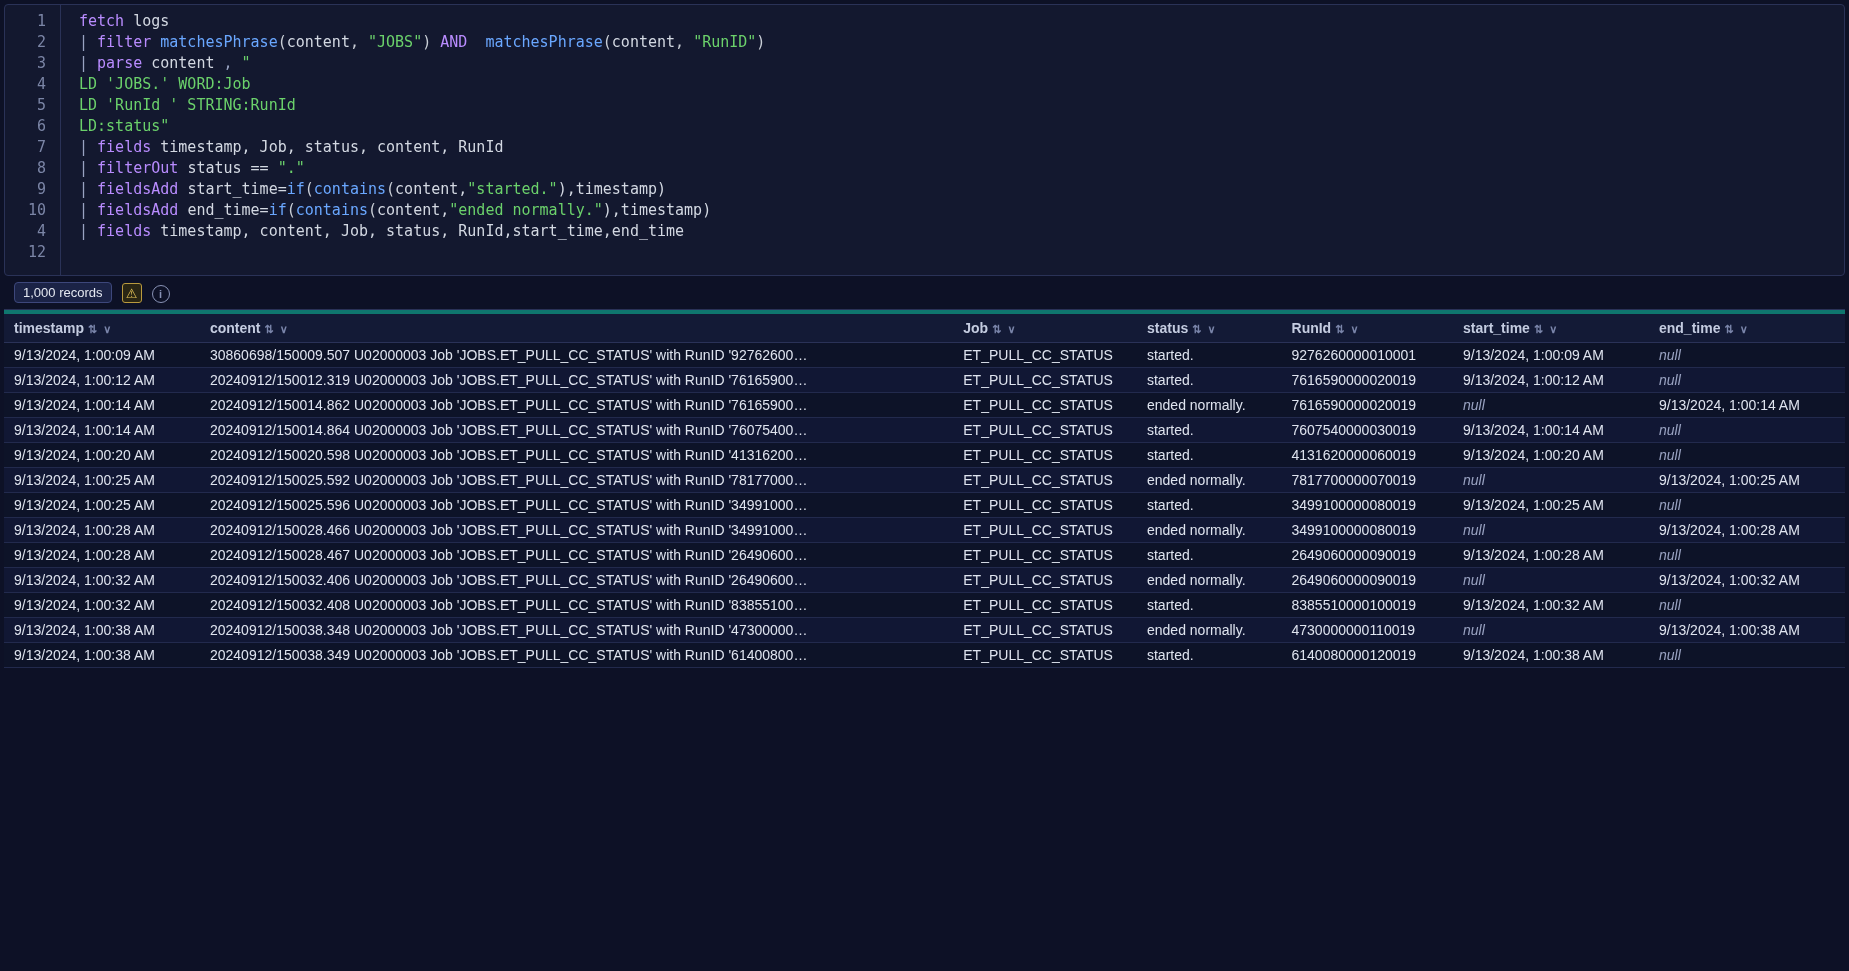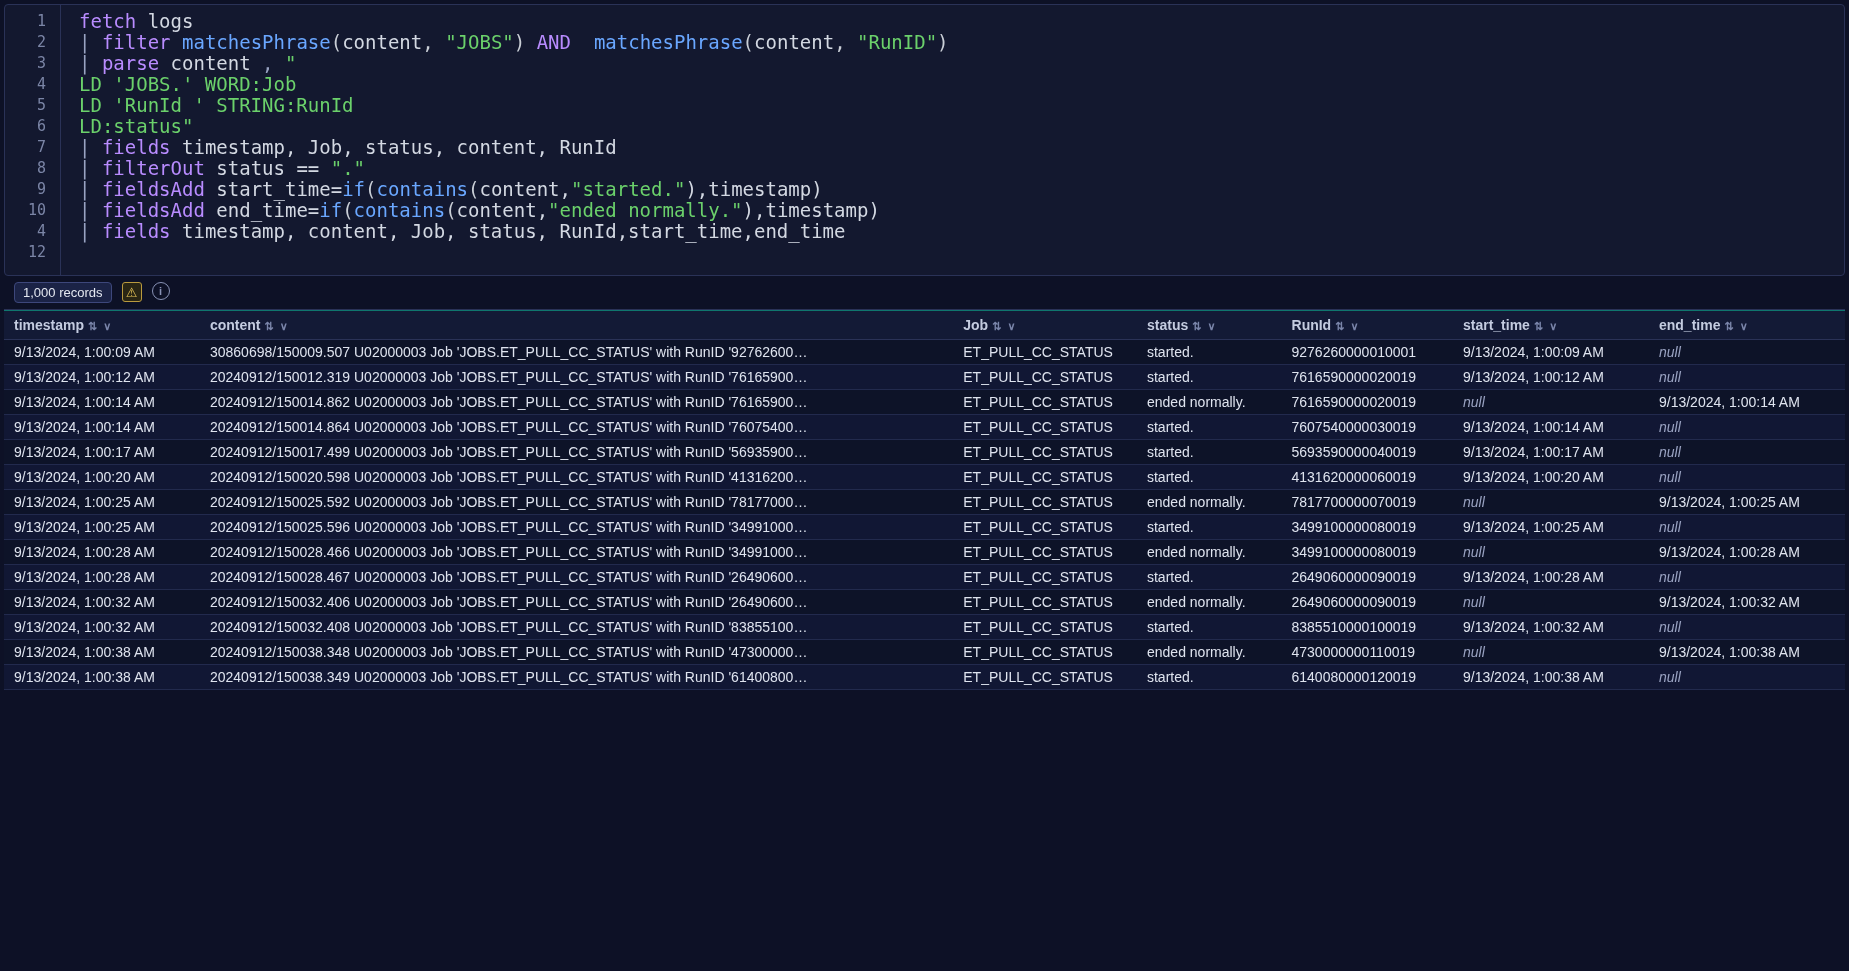--- a/index.html
+++ b/index.html
@@ -25,35 +25,35 @@
     color: #7b85a6;
     font-family: 'Consolas', 'Menlo', monospace;
     font-size: 15px;
     line-height: 21px;
     user-select: none;
     border-right: 1px solid #2a3257;
   }
   .code {
     padding: 6px 0 6px 18px;
     font-family: 'Consolas', 'Menlo', monospace;
-    font-size: 19px;
+    font-size: 15px;
     line-height: 21px;
     white-space: pre;
     flex: 1;
   }
   .tok-kw   { color: #b98cff; }
   .tok-id   { color: #d3d8e2; }
   .tok-str  { color: #6bd16b; }
   .tok-fn   { color: #6aa7ff; }
   .tok-pipe { color: #99a3c2; }
   .tok-op   { color: #99a3c2; }
 
   .status-bar {
     display: flex;
-    align-items: flex-start;
+    align-items: flex-end;
     gap: 10px;
     padding: 6px 10px;
     font-size: 13px;
     color: #a6afc9;
     border-bottom: 1px solid #2a3257;
     margin: 0 4px;
     background: #0d1126;
   }
   .badge-count {
     background: #1b2346;
@@ -84,21 +84,21 @@
     width: 100%;
     border-collapse: collapse;
     table-layout: fixed;
     font-size: 14px;
   }
   thead th {
     text-align: left;
     font-weight: 600;
     color: #c4cce0;
     padding: 6px 10px;
-    border-top: 1px solid #0f766e;
+    border-top: 4px solid #0f766e;
     border-bottom: 1px solid #2a3257;
     background: #131a36;
     white-space: nowrap;
   }
   .sort-glyph { color:#7a85aa; font-size:11px; margin-left:4px;}
   .chev { color:#7a85aa; font-size:11px; margin-left:6px;}
   tbody td {
     padding: 4px 10px;
     border-bottom: 1px solid #222a4d;
     color: #dfe4ef;
@@ -210,29 +210,20 @@
         <tr>
           <td>9/13/2024, 1:00:14 AM</td>
           <td>20240912/150014.864 U02000003 Job 'JOBS.ET_PULL_CC_STATUS' with RunID '76075400…</td>
           <td>ET_PULL_CC_STATUS</td>
           <td>started.</td>
           <td>7607540000030019</td>
           <td>9/13/2024, 1:00:14 AM</td>
           <td><span class="null-val">null</span></td>
         </tr>
         <tr>
-          <td>9/13/2024, 1:00:17 AM</td>
-          <td>20240912/150017.499 U02000003 Job 'JOBS.ET_PULL_CC_STATUS' with RunID '56935900…</td>
-          <td>ET_PULL_CC_STATUS</td>
-          <td>started.</td>
-          <td>5693590000040019</td>
-          <td>9/13/2024, 1:00:17 AM</td>
-          <td><span class="null-val">null</span></td>
-        </tr>
-        <tr>
           <td>9/13/2024, 1:00:20 AM</td>
           <td>20240912/150020.598 U02000003 Job 'JOBS.ET_PULL_CC_STATUS' with RunID '41316200…</td>
           <td>ET_PULL_CC_STATUS</td>
           <td>started.</td>
           <td>4131620000060019</td>
           <td>9/13/2024, 1:00:20 AM</td>
           <td><span class="null-val">null</span></td>
         </tr>
         <tr>
           <td>9/13/2024, 1:00:25 AM</td>

